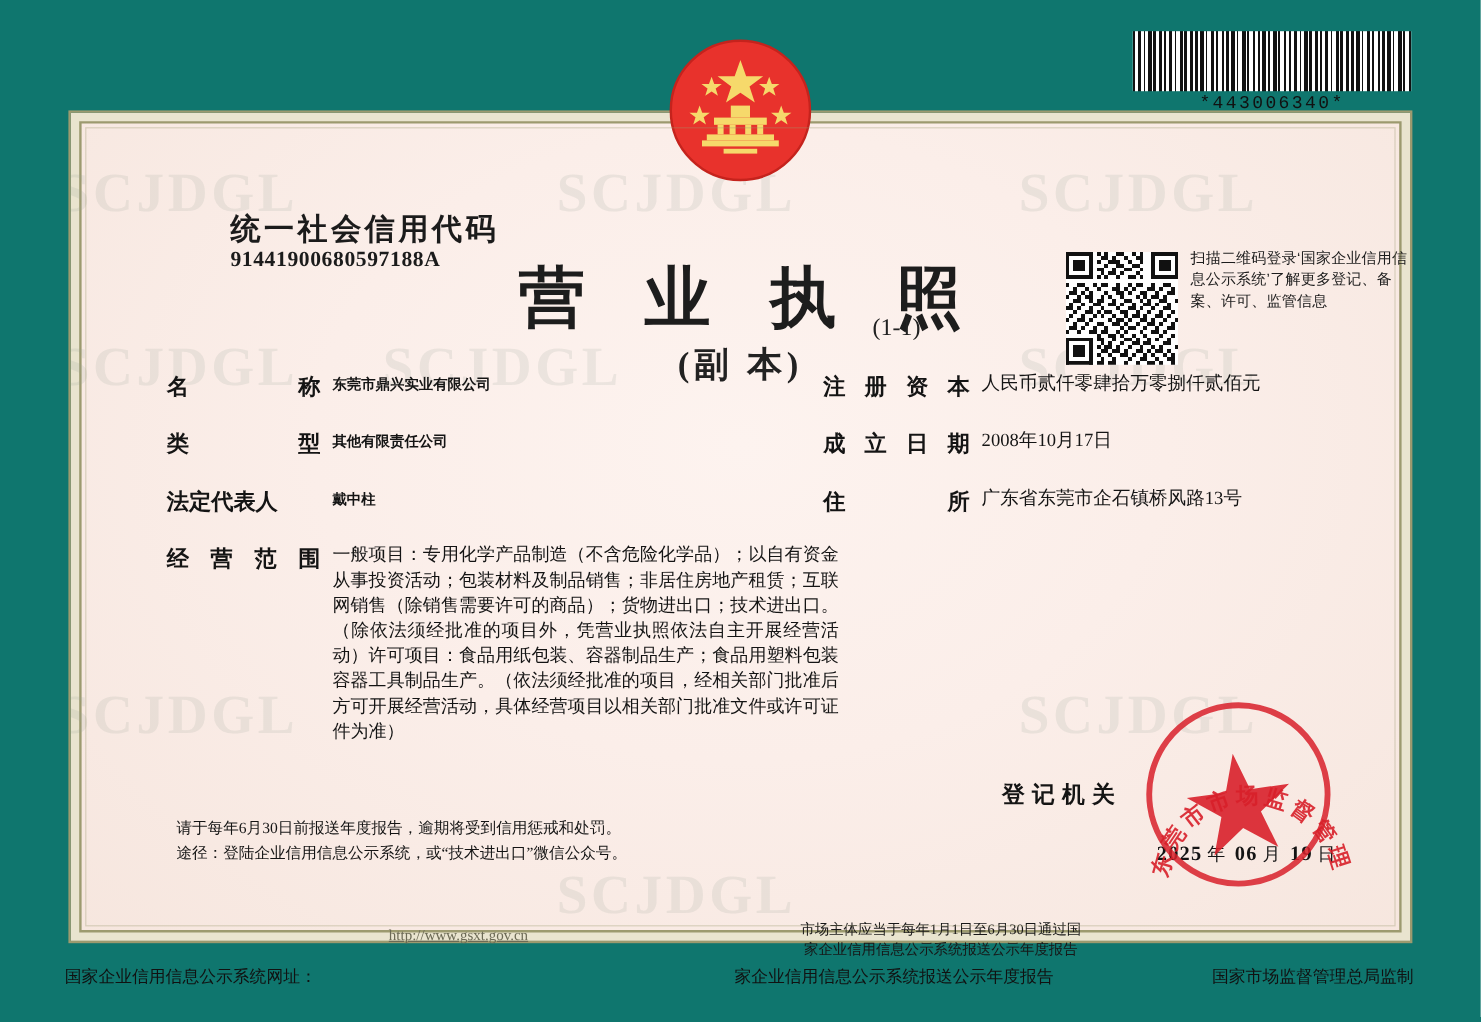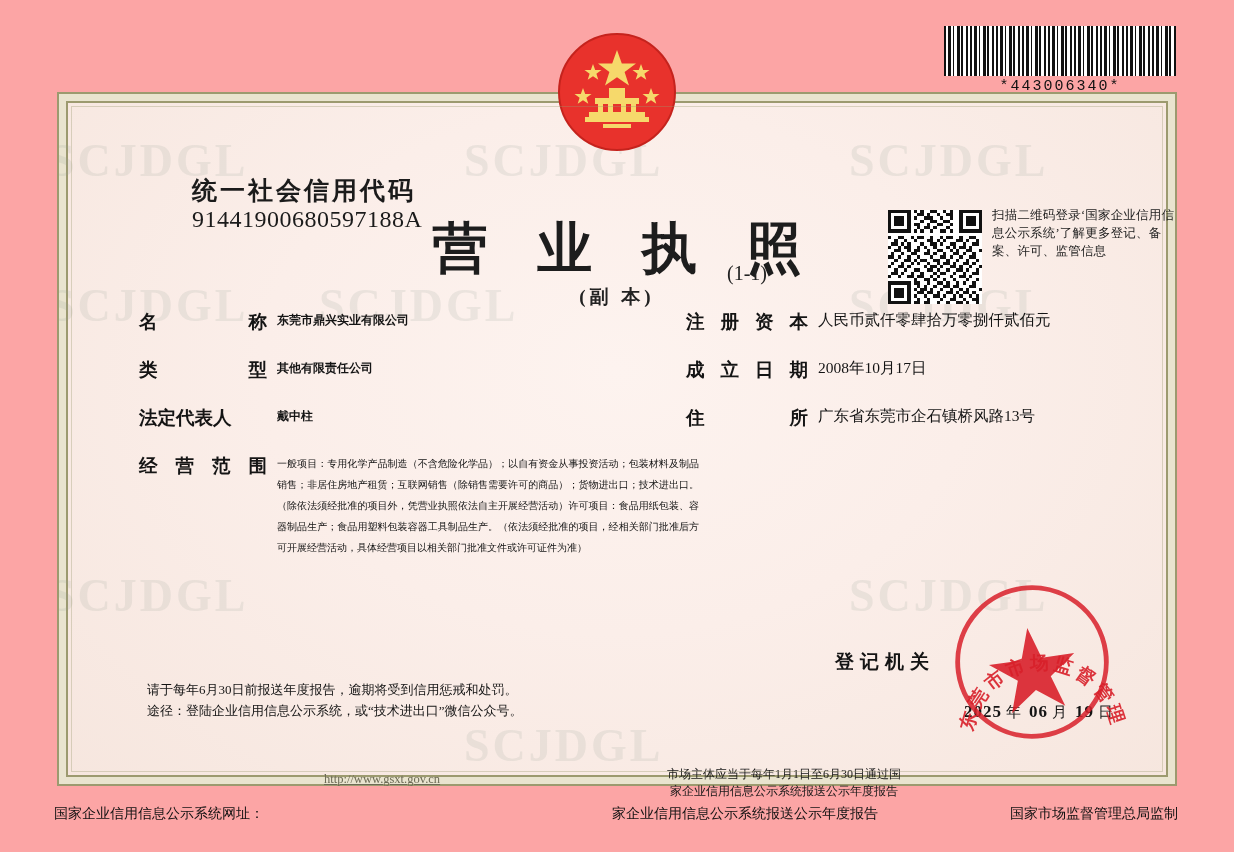--- a/index.html
+++ b/index.html
@@ -5,21 +5,21 @@
   * { box-sizing: border-box; }
   html, body {
     margin: 0; padding: 0;
     width: 1234px; height: 852px;
     background: #fdfbf7;
     font-family: "Liberation Serif", "DejaVu Serif", serif;
   }
   #page {
     position: relative;
     width: 1234px; height: 852px;
-    background: #fca5a5;
+    background: #0f766e;
     overflow: hidden;
   }
   
   .barcode-wrap {
     position: absolute; top: 26px; right: 58px;
     width: 232px; text-align: center;
   }
   .barcode-bars {
     height: 50px; width: 232px;
     background:
@@ -73,63 +73,63 @@
   
   .title {
     position: absolute; left: 0; right: 0; top: 118px;
     text-align: center;
     font-size: 55px; font-weight: bold; letter-spacing: 18px;
     color: #1d1d1d; text-indent: 18px;
     font-family: "Liberation Serif", "DejaVu Serif", serif;
   }
   .title-sub {
     position: absolute; left: 0; right: 0; top: 190px;
-    text-align:center; font-size: 19px; letter-spacing: 4px; color:#222;
+    text-align:center; font-size: 29px; letter-spacing: 4px; color:#222;
     font-weight:bold;
   }
   .title-num {
     position:absolute; left: 668px; top: 168px;
     font-size: 20px; color:#222; font-family:"Liberation Serif", serif;
   }
   
   .credit-label {
     position:absolute; left: 133px; top: 80px;
     font-size: 25px; font-weight: bold; letter-spacing: 3px; color:#1b1b1b;
   }
   .credit-value {
     position:absolute; left: 133px; top: 112px;
-    font-size: 24px; font-weight: normal; letter-spacing: 0.5px; color:#1b1b1b;
+    font-size: 18px; font-weight: bold; letter-spacing: 0.5px; color:#1b1b1b;
     font-family:"Liberation Serif", serif;
   }
   
   .qr { position:absolute; left: 829px; top: 116px; width: 94px; height: 94px; }
   .qr-text {
     position:absolute; left: 933px; top: 112px; width: 186px;
     font-size: 12.5px; line-height: 18px; color:#1c1c1c;
-    font-family:Liberation Serif, serif;
+    font-family:Liberation Sans, sans-serif;
     letter-spacing:0.2px;
   }
   
   .fields-left { position:absolute; left: 80px; top: 215px; width: 560px; }
   .fields-right{ position:absolute; left: 627px; top: 215px; width: 480px; }
   .frow { display:flex; margin-bottom: 23px; }
   .flabel {
     width: 132px; flex: none;
     font-size: 18.5px; font-weight: bold; color:#141414;
     display:flex; justify-content: space-between;
     padding-right: 4px;
   }
   .flabel.wide { letter-spacing: 0; }
   .fvalue {
     font-size: 12px; color:#141414; font-weight:bold;
     padding-left: 6px; line-height: 22px;
   }
   .fvalue.thin { font-weight: normal; }
   .scope-text {
-    font-size: 10px; line-height: 21px; color:#141414;
+    font-size: 15px; line-height: 21px; color:#141414;
     width: 428px; text-align: justify; font-weight: normal;
     padding-left: 6px;
   }
   .rlabel { width: 126px; }
   .rvalue { font-size: 15.5px; }
   
   .registry {
     position:absolute; left: 776px; top: 555px;
     font-size: 19px; font-weight: bold; letter-spacing: 6px; color:#141414;
   }

